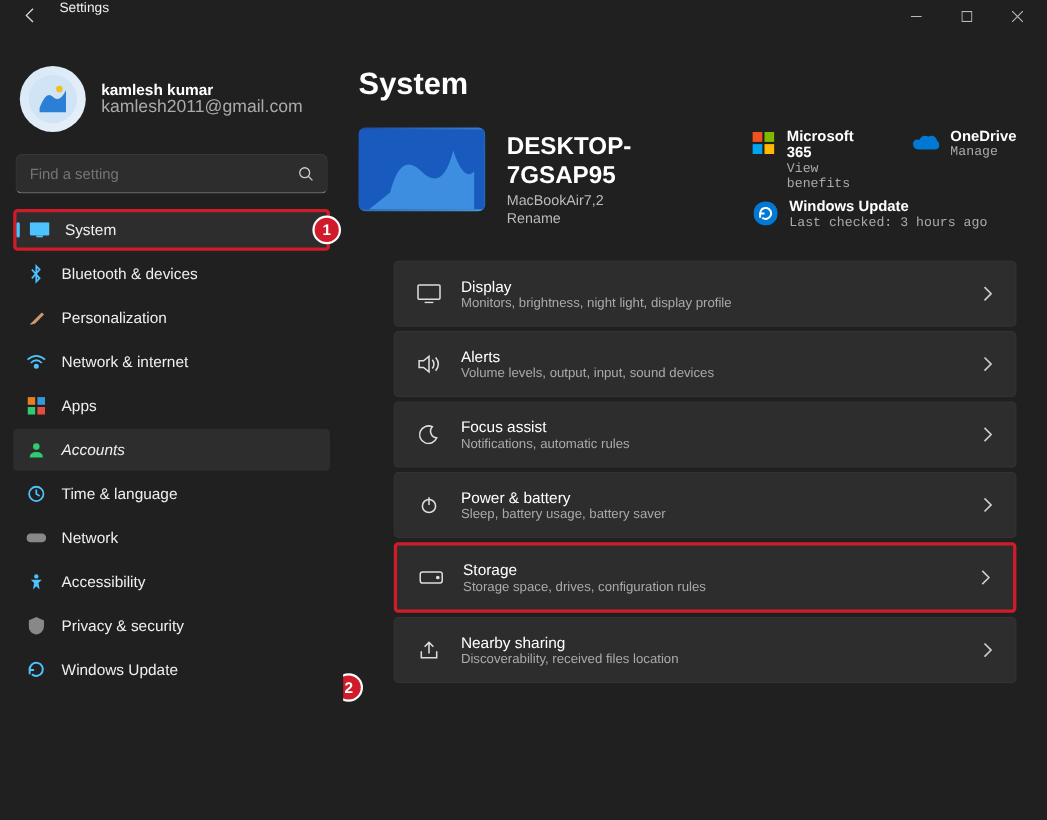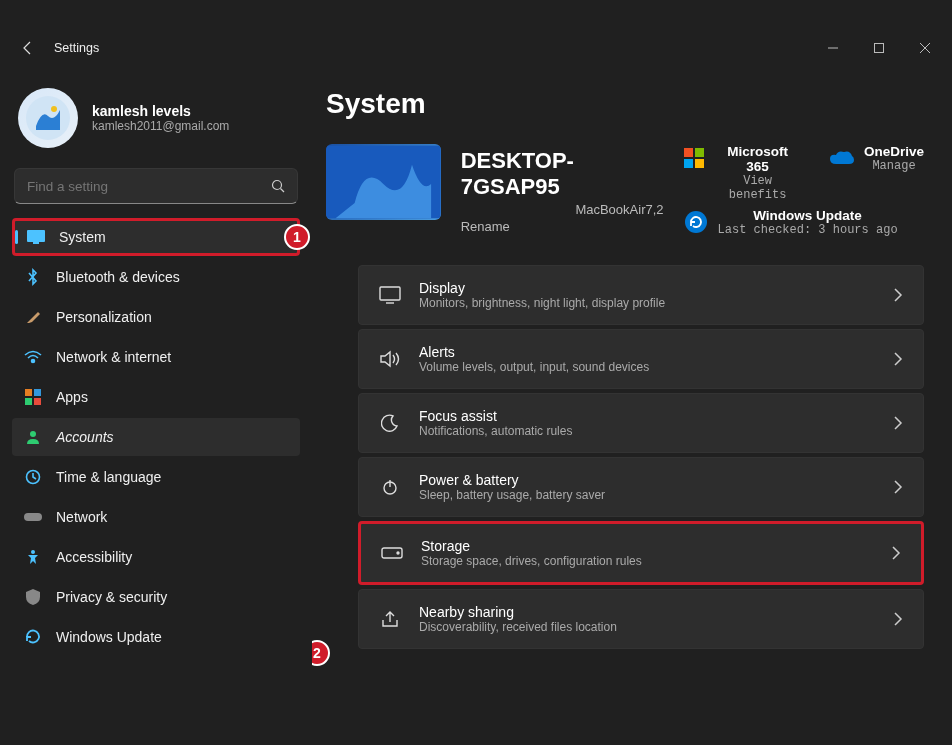--- a/index.html
+++ b/index.html
@@ -1,46 +1,46 @@
 <!DOCTYPE html>
 <html><head>
 <meta charset="utf-8">
 <style>
   * { box-sizing: border-box; margin: 0; padding: 0; font-family: "Segoe UI", sans-serif; }
   body { background: #202020; color: #fff; width: 952px; height: 745px; overflow: hidden; }
-  .titlebar { display: flex; align-items: center; height: 40px; padding: 0 4px 0 14px; margin-top: 28px; }
+  .titlebar { display: flex; height: 40px; padding: 0 4px 0 14px; }
   .titlebar .back { width: 28px; height: 28px; display: flex; align-items: center; justify-content: center; cursor: pointer; }
   .titlebar .title { font-size: 12.5px; margin-left: 12px; flex: 1; color: #eee; }
   .winbtns { display: flex; }
   .winbtn { width: 46px; height: 30px; display: flex; align-items: center; justify-content: center; color: #bbb; cursor: pointer; }
   .main { display: flex; height: 705px; }
   .sidebar { width: 312px; padding: 10px 12px 0 12px; }
   .profile { display: flex; align-items: center; gap: 14px; padding: 10px 6px 16px 6px; }
   .avatar { width: 60px; height: 60px; border-radius: 50%; background: linear-gradient(135deg,#d8e8f8,#e8f0f8); display: flex; align-items:center; justify-content:center; }
   .pname { font-size: 14px; font-weight: 600; color: #fff; }
-  .pemail { font-size: 12px; color: #aaa; }
+  .pemail { font-size: 16px; color: #aaa; }
   .searchwrap { margin: 4px 2px 14px 2px; background: #2d2d2d; border: 1px solid #373737; border-radius: 6px; border-bottom: 1px solid #888; display: flex; align-items: center; padding: 0 12px; height: 36px; }
   .searchwrap input { background: transparent; border: none; outline: none; color: #ef4444; font-size: 13.5px; flex: 1; }
   .nav { display: flex; flex-direction: column; gap: 2px; }
   .navitem { display: flex; align-items: center; gap: 14px; height: 38px; padding: 0 12px; border-radius: 4px; cursor: pointer; font-size: 14px; color: #efefef; }
   .navitem .nicon { width: 18px; height: 18px; display:flex; align-items:center; justify-content:center; font-size:15px; }
   .navitem.active { background: #2d2d2d; position: relative; }
   .navitem.active::before { content:""; position:absolute; left:0; top:9px; bottom:9px; width:3px; background:#4cc2ff; border-radius:2px; }
   .box1 { border: 3px solid #d01c2a; border-radius: 4px; }
   .badge-red { position: absolute; width: 26px; height: 26px; background: #d01c2a; border-radius: 50%; display:flex; align-items:center; justify-content:center; color:#fff; font-size:14px; font-weight:600; border:2px solid #fff; }
   .content { flex: 1; padding: 12px 28px 0 14px; overflow-y: auto; }
   .content h1 { font-size: 28px; font-weight: 600; margin: 8px 0 24px 0; }
   .inforow { display: flex; gap: 20px; margin-bottom: 28px; }
   .thumb { width: 120px; height: 76px; border-radius: 6px; background: linear-gradient(135deg,#1a4fa0,#4a9de0); display:flex; align-items:center; justify-content:center; overflow:hidden; }
   .devcol { display:flex; flex-direction:column; justify-content:center; }
   .devname { font-size: 22px; font-weight: 600; }
-  .devmodel { font-size: 13px; color: #bbb; margin-top:2px;text-align:right; }
+  .devmodel { font-size: 13px; color: #bbb; margin-top:2px; }
   .devrename { font-size: 13px; color: #bbb; margin-top:2px; }
   .quicklinks { display: grid; grid-template-columns: auto auto; grid-template-rows: auto auto; gap: 6px 30px; margin-left:auto; }
-  .qlink { display: flex; gap: 10px; align-items: flex-start; cursor:pointer;text-align:center; }
+  .qlink { display: flex; gap: 10px; align-items: flex-start; cursor:pointer; }
   .qicon { width: 24px; height: 24px; display:flex; align-items:center; justify-content:center; margin-top:2px; }
   .qtitle { font-size: 13.5px; font-weight:600; }
   .qsub { font-size: 12px; color: #aaa; font-family: Liberation Mono, monospace; }
   .cardlist { display: flex; flex-direction: column; gap: 4px; padding-left: 32px; }
   .card { display: flex; align-items: center; gap: 18px; background: #2d2d2d; border: 1px solid #333; border-radius: 4px; padding: 14px 20px; cursor: pointer; }
   .cicon { width: 22px; height: 22px; display:flex; align-items:center; justify-content:center; color:#ddd; }
   .ctitle { font-size: 14px; }
   .csub { font-size: 12px; color: #aaa; }
   .card .chev { margin-left:auto; color:#ccc; }
   .card.hl { border: 3px solid #d01c2a; }
@@ -80,21 +80,21 @@
   <div class="sidebar">
     <div class="profile">
       <div class="avatar">
         <svg width="44" height="44" viewBox="0 0 44 44">
             <circle cx="22" cy="22" r="22" fill="#d0e4f5"></circle>
             <path d="M10 30 Q16 14 22 20 Q28 26 34 14 L34 34 L10 34 Z" fill="#2b7fd4"></path>
             <circle cx="28" cy="13" r="3" fill="#f0c020"></circle>
           </svg>
       </div>
       <div>
-        <div class="pname">kamlesh levels</div>
+        <div class="pname">kamlesh kumar</div>
         <div class="pemail">kamlesh2011@gmail.com</div>
       </div>
     </div>
 
     <div class="searchwrap">
       <input placeholder="Find a setting" style="">
       <span>
           <svg width="14" height="14" viewBox="0 0 14 14" fill="none" stroke="#ccc" stroke-width="1.2">
             <circle cx="6" cy="6" r="4.5"></circle>
             <line x1="9.5" y1="9.5" x2="13" y2="13"></line>

